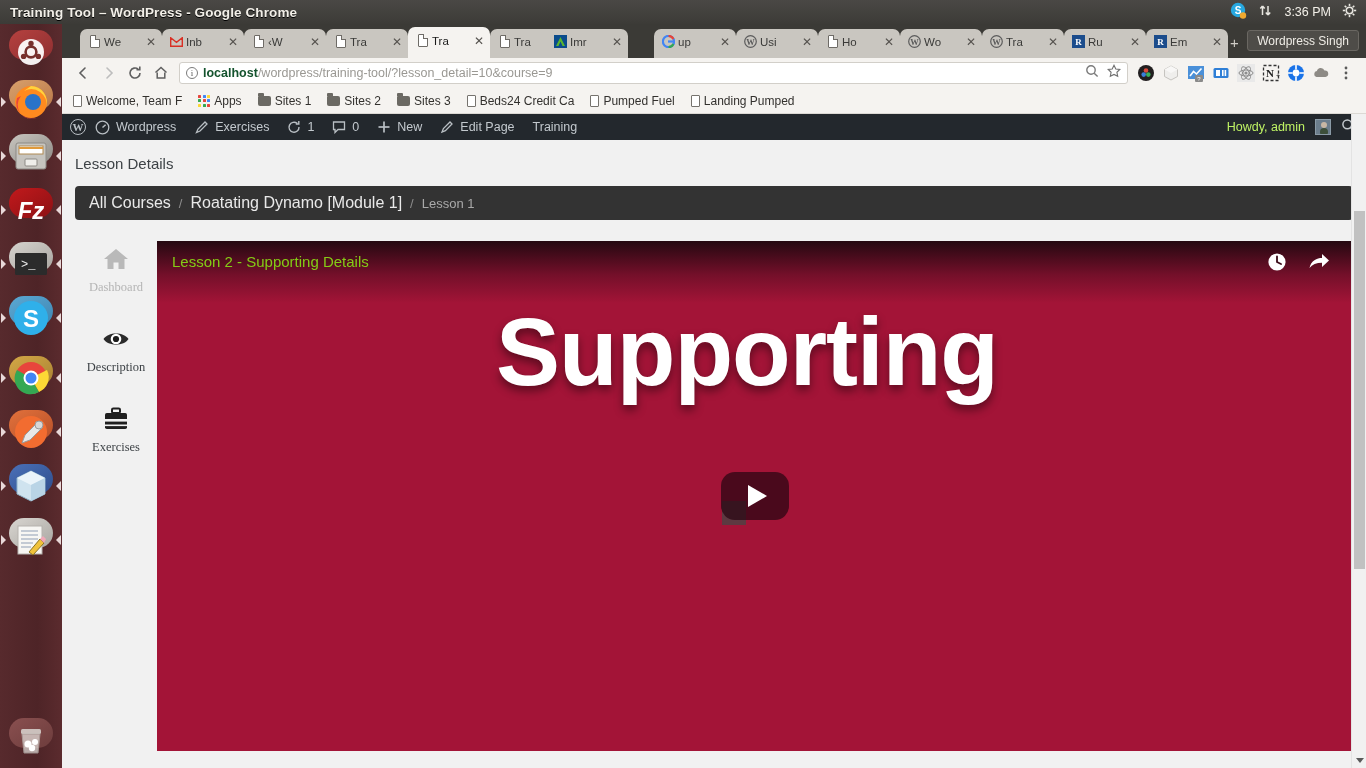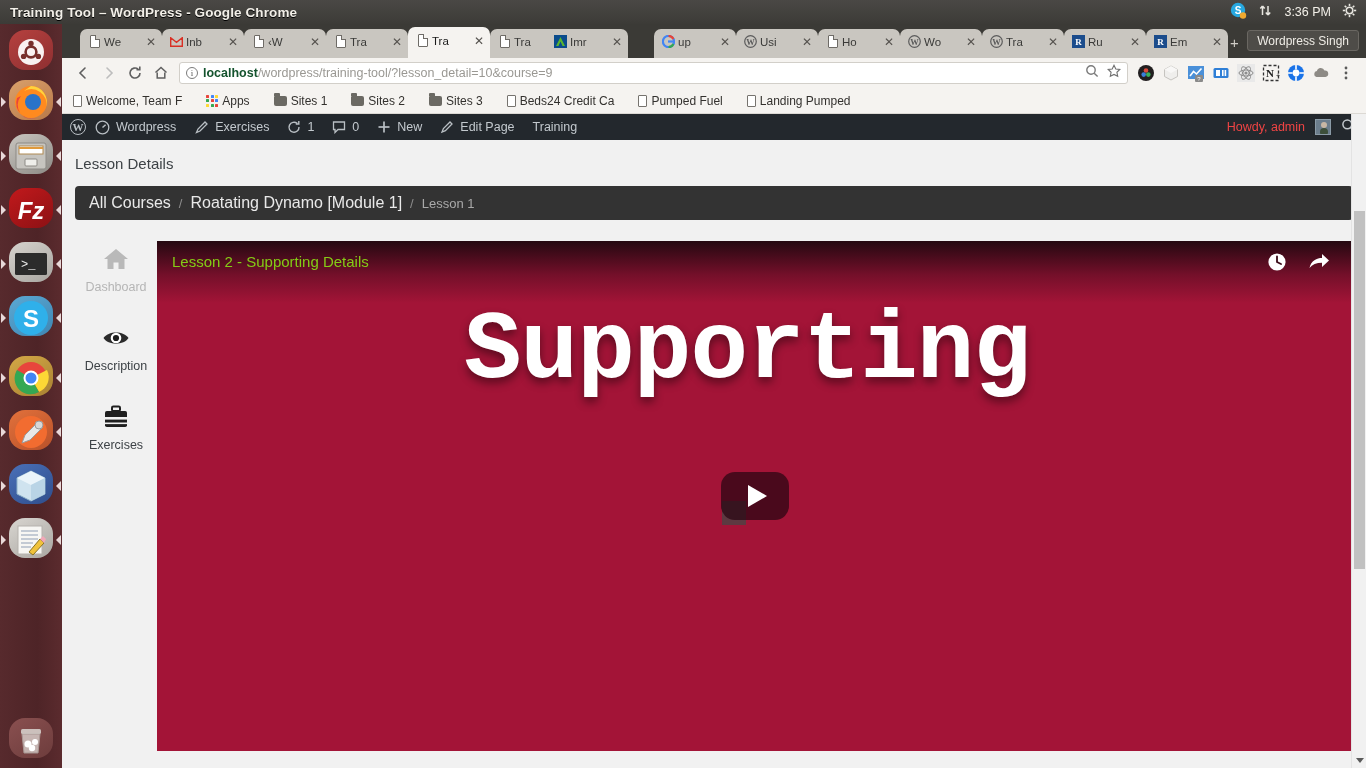--- a/index.html
+++ b/index.html
@@ -23,21 +23,21 @@
   }
   .tray{ margin-left:auto; display:flex; align-items:center; gap:11px; padding-right:9px; }
   .tray .tclock{ color:#f2efe8; font-size:12.5px; }
 
   
   .launcher{
     position:absolute; left:0; top:24px; width:62px; height:744px;
     background:linear-gradient(90deg,#572a2d 0%,#4e2427 60%,#5b2b2e 100%);
     z-index:45;
   }
-  .lnk{ position:absolute; left:9px; width:44px; height:40px; border-radius:16px; }
+  .lnk{ position:absolute; left:9px; width:44px; height:30px; border-radius:16px; }
   .lnk .pip{
     position:absolute; left:-8px; top:17px; width:0;height:0;
     border-top:5px solid transparent;border-bottom:5px solid transparent;
     border-left:5px solid #e8d8d8;
   }
   .lnk .pipr{
     position:absolute; right:-8px; top:17px; width:0;height:0;
     border-top:5px solid transparent;border-bottom:5px solid transparent;
     border-right:5px solid #e8d8d8;
   }
@@ -85,21 +85,21 @@
   .omnibox .info{
     width:12px;height:12px;border:1.2px solid #7b7b7b;border-radius:50%;
     font-size:9px;color:#5b5b5b;display:flex;align-items:center;justify-content:center;
     font-family:"Liberation Serif",serif; flex:0 0 12px;
   }
   .url{ font-size:12.5px; color:#9a9893; white-space:nowrap; overflow:hidden; }
   .url b{ color:#14532d; font-weight:bold; }
   .tb-ico{ width:25px;height:24px; display:flex;align-items:center;justify-content:center; }
 
   .bookmarks{ height:26px; background:#f5f3f0; display:flex; align-items:center;
-              padding:0 6px; gap:14px; border-bottom:1px solid #dcd9d4; overflow:hidden; }
+              padding:0 6px; gap:6px; border-bottom:1px solid #dcd9d4; overflow:hidden; }
   .bm{ display:flex; align-items:center; gap:4px; padding:2px 5px; border-radius:2px; flex:0 0 auto; }
   .bm span{ font-size:12px; color:#33312e; white-space:nowrap; }
   .bm-doc{ width:9px;height:12px;border:1.2px solid #76736e;border-radius:1px;background:#fff;flex:0 0 9px;}
   .bm-fold{ width:13px;height:10px;background:#6b6963;border-radius:1px 2px 2px 2px;flex:0 0 13px;position:relative;}
   .bm-fold:before{content:'';position:absolute;top:-3px;left:0;width:6px;height:3px;background:#6b6963;border-radius:1px 1px 0 0;}
   .apps-grid{ width:12px;height:12px;display:grid;grid-template-columns:repeat(3,3px);
               grid-template-rows:repeat(3,3px);gap:1.5px;flex:0 0 12px;}
   .apps-grid i{ display:block;width:3px;height:3px;border-radius:.5px; }
 
   
@@ -126,38 +126,38 @@
     display:flex; align-items:center; padding:0 14px; gap:8px;
   }
   .crumbs a{ font-size:16px; color:#e9e9e9; text-decoration:none; }
   .crumbs .sep{ font-size:13px; color:#8d8d8d; }
   .crumbs .cur{ font-size:13px; color:#a9a9a9; }
 
   .lesson-wrap{ display:flex; margin:21px 13px 0 13px; }
   .lsb{ width:82px; flex:0 0 82px; padding-top:4px; }
   .lsb-item{ text-align:center; margin-bottom:30px; }
   .lsb-item .ic{ height:28px; display:flex;align-items:center;justify-content:center; margin-bottom:7px; }
-  .lsb-item .lb{ font-size:12.5px; color:#3d4246; }
+  .lsb-item .lb{ font-size:12.5px; color:#3d4246;font-family:Liberation Serif, serif; }
   .lsb-item.disabled .lb{ color:#b5b5b5; }
 
   .player{
     position:relative; flex:1; height:510px; overflow:hidden;
     background:#a31437;
   }
   .player .grad{
     position:absolute; left:0; top:0; right:0; height:62px;
     background:linear-gradient(180deg,rgba(14,6,10,.85) 0%,rgba(60,10,26,.45) 55%,rgba(163,20,55,0) 100%);
   }
   .ptitle{ position:absolute; left:15px; top:12px; color:#84cc16; font-size:15px; z-index:3; }
   .pico{ position:absolute; top:11px; z-index:3; }
   .bigtext{
     position:absolute; left:0; right:16px; top:62px; text-align:center;
     color:#fff; font-weight:bold; line-height:1.02; letter-spacing:-1px;
     text-shadow:0 5px 10px rgba(0,0,0,.45);
-    font-size:96px; font-family:Liberation Mono, monospace;
+    font-size:96px; font-family:Liberation Sans, sans-serif;
   }
   .playbtn{
     position:absolute; left:50%; top:50%; transform:translate(-50%,-50%);
     width:68px; height:48px; border-radius:14px;
     background:rgba(40,6,18,.72);
     display:flex; align-items:center; justify-content:center; z-index:4;
   }
   .playbtn i{
     display:block; width:0;height:0;
     border-top:11px solid transparent; border-bottom:11px solid transparent;
@@ -647,21 +647,21 @@
       <span class="wpitem">
         <svg width="14" height="14" viewBox="0 0 14 14">
             <path d="M2 12 L3.4 8.6 L10 2 L12 4 L5.4 10.6 z" fill="none" stroke="#b9bfc4" stroke-width="1.3"></path>
           </svg>
         <span>Edit Page</span>
       </span>
       <span class="wpitem">
         <span>Training</span>
       </span>
       <span class="wpright">
-        <span style="font-size:12.5px;color:#ef4444;">Howdy, admin</span>
+        <span style="font-size:12.5px;color:#bef264;">Howdy, admin</span>
         <span class="avatar"></span>
         <span>
           <svg width="15" height="15" viewBox="0 0 15 15">
               <circle cx="6.3" cy="6.3" r="4.4" fill="none" stroke="#c3c9ce" stroke-width="1.5"></circle>
               <line x1="9.6" y1="9.6" x2="13.4" y2="13.4" stroke="#c3c9ce" stroke-width="1.6"></line>
             </svg>
         </span>
       </span>
     </div>
 

